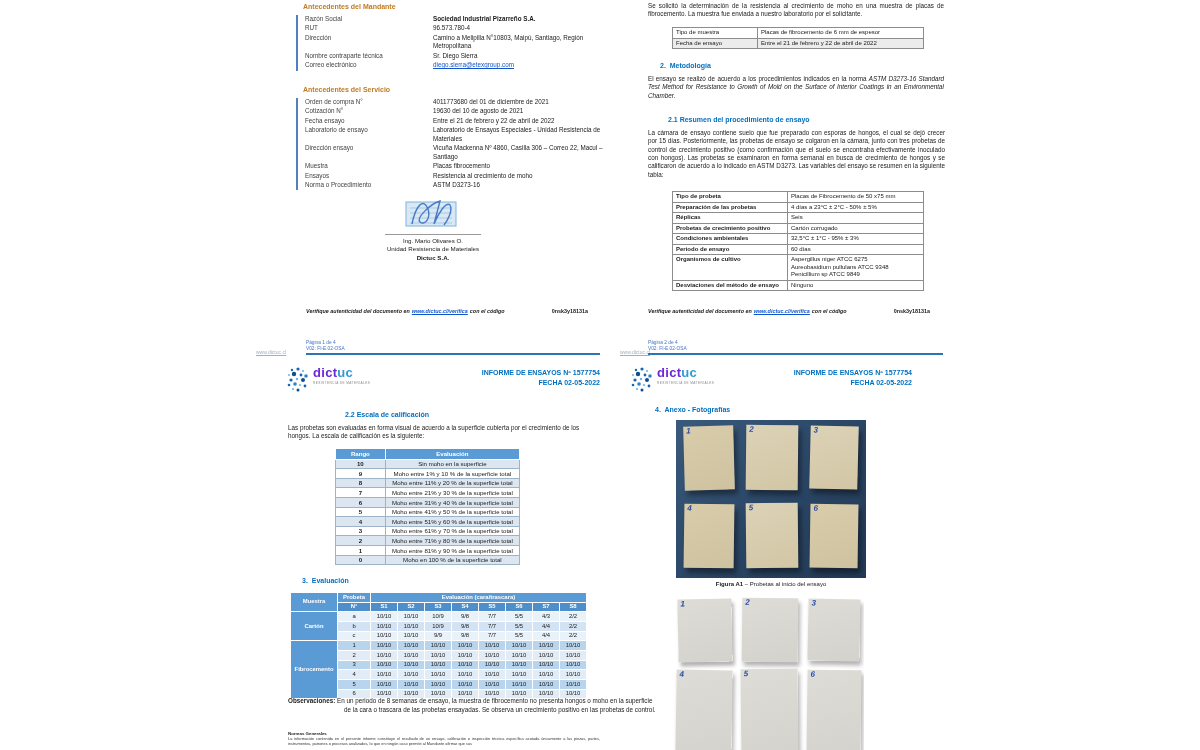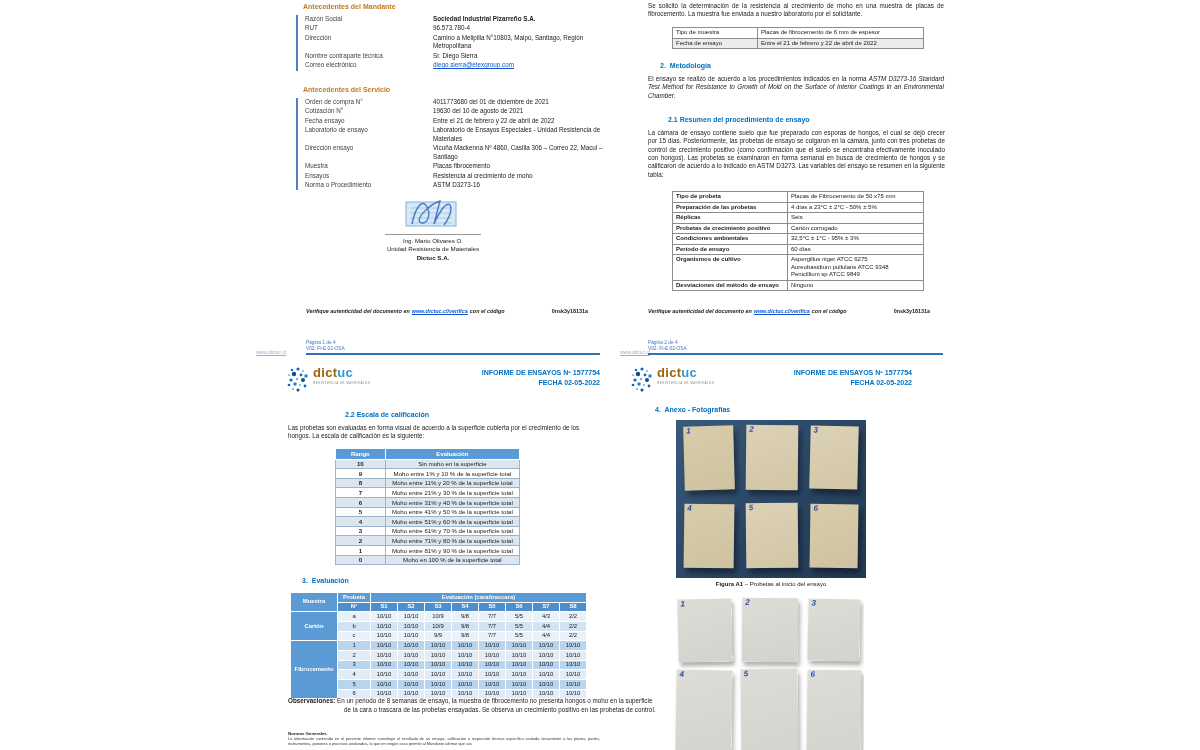--- a/index.html
+++ b/index.html
@@ -70,21 +70,21 @@
   table.eval tbody tr:nth-child(9){background:#e2ecf6;}
 
   .obs{font-size:6.3px;line-height:1.35;padding-left:56px;text-indent:-56px;}
   .obs b{font-weight:bold;}
   .fineprint-title{font-size:4.4px;font-weight:bold;color:#222;}
   .fineprint{font-size:3.9px;line-height:1.3;color:#333;text-align:justify;}
 
   
   .logo{display:flex;align-items:flex-start;}
   .logo-word{font-size:13px;font-weight:bold;letter-spacing:0.3px;line-height:1;margin-left:3px;}
-  .logo-word .d1{color:#a16207;}
+  .logo-word .d1{color:#6d28d9;}
   .logo-word .d2{color:#2e9bd6;}
   .logo-sub{font-size:3.2px;color:#8a8a8a;letter-spacing:0.4px;margin-left:3px;margin-top:1.5px;}
 
   
   .photo1{background:linear-gradient(135deg,#3a5a7c,#2a4564 55%,#223a55);overflow:hidden;}
   .photo2{background:
       radial-gradient(circle at 25% 30%, #9b9993 0 18%, rgba(0,0,0,0) 45%),
       radial-gradient(circle at 70% 60%, #777younger570 0 10%, rgba(0,0,0,0) 40%),
       radial-gradient(circle at 60% 20%, #a3a19b 0 14%, rgba(0,0,0,0) 40%),
       #8a8883;overflow:hidden;}

